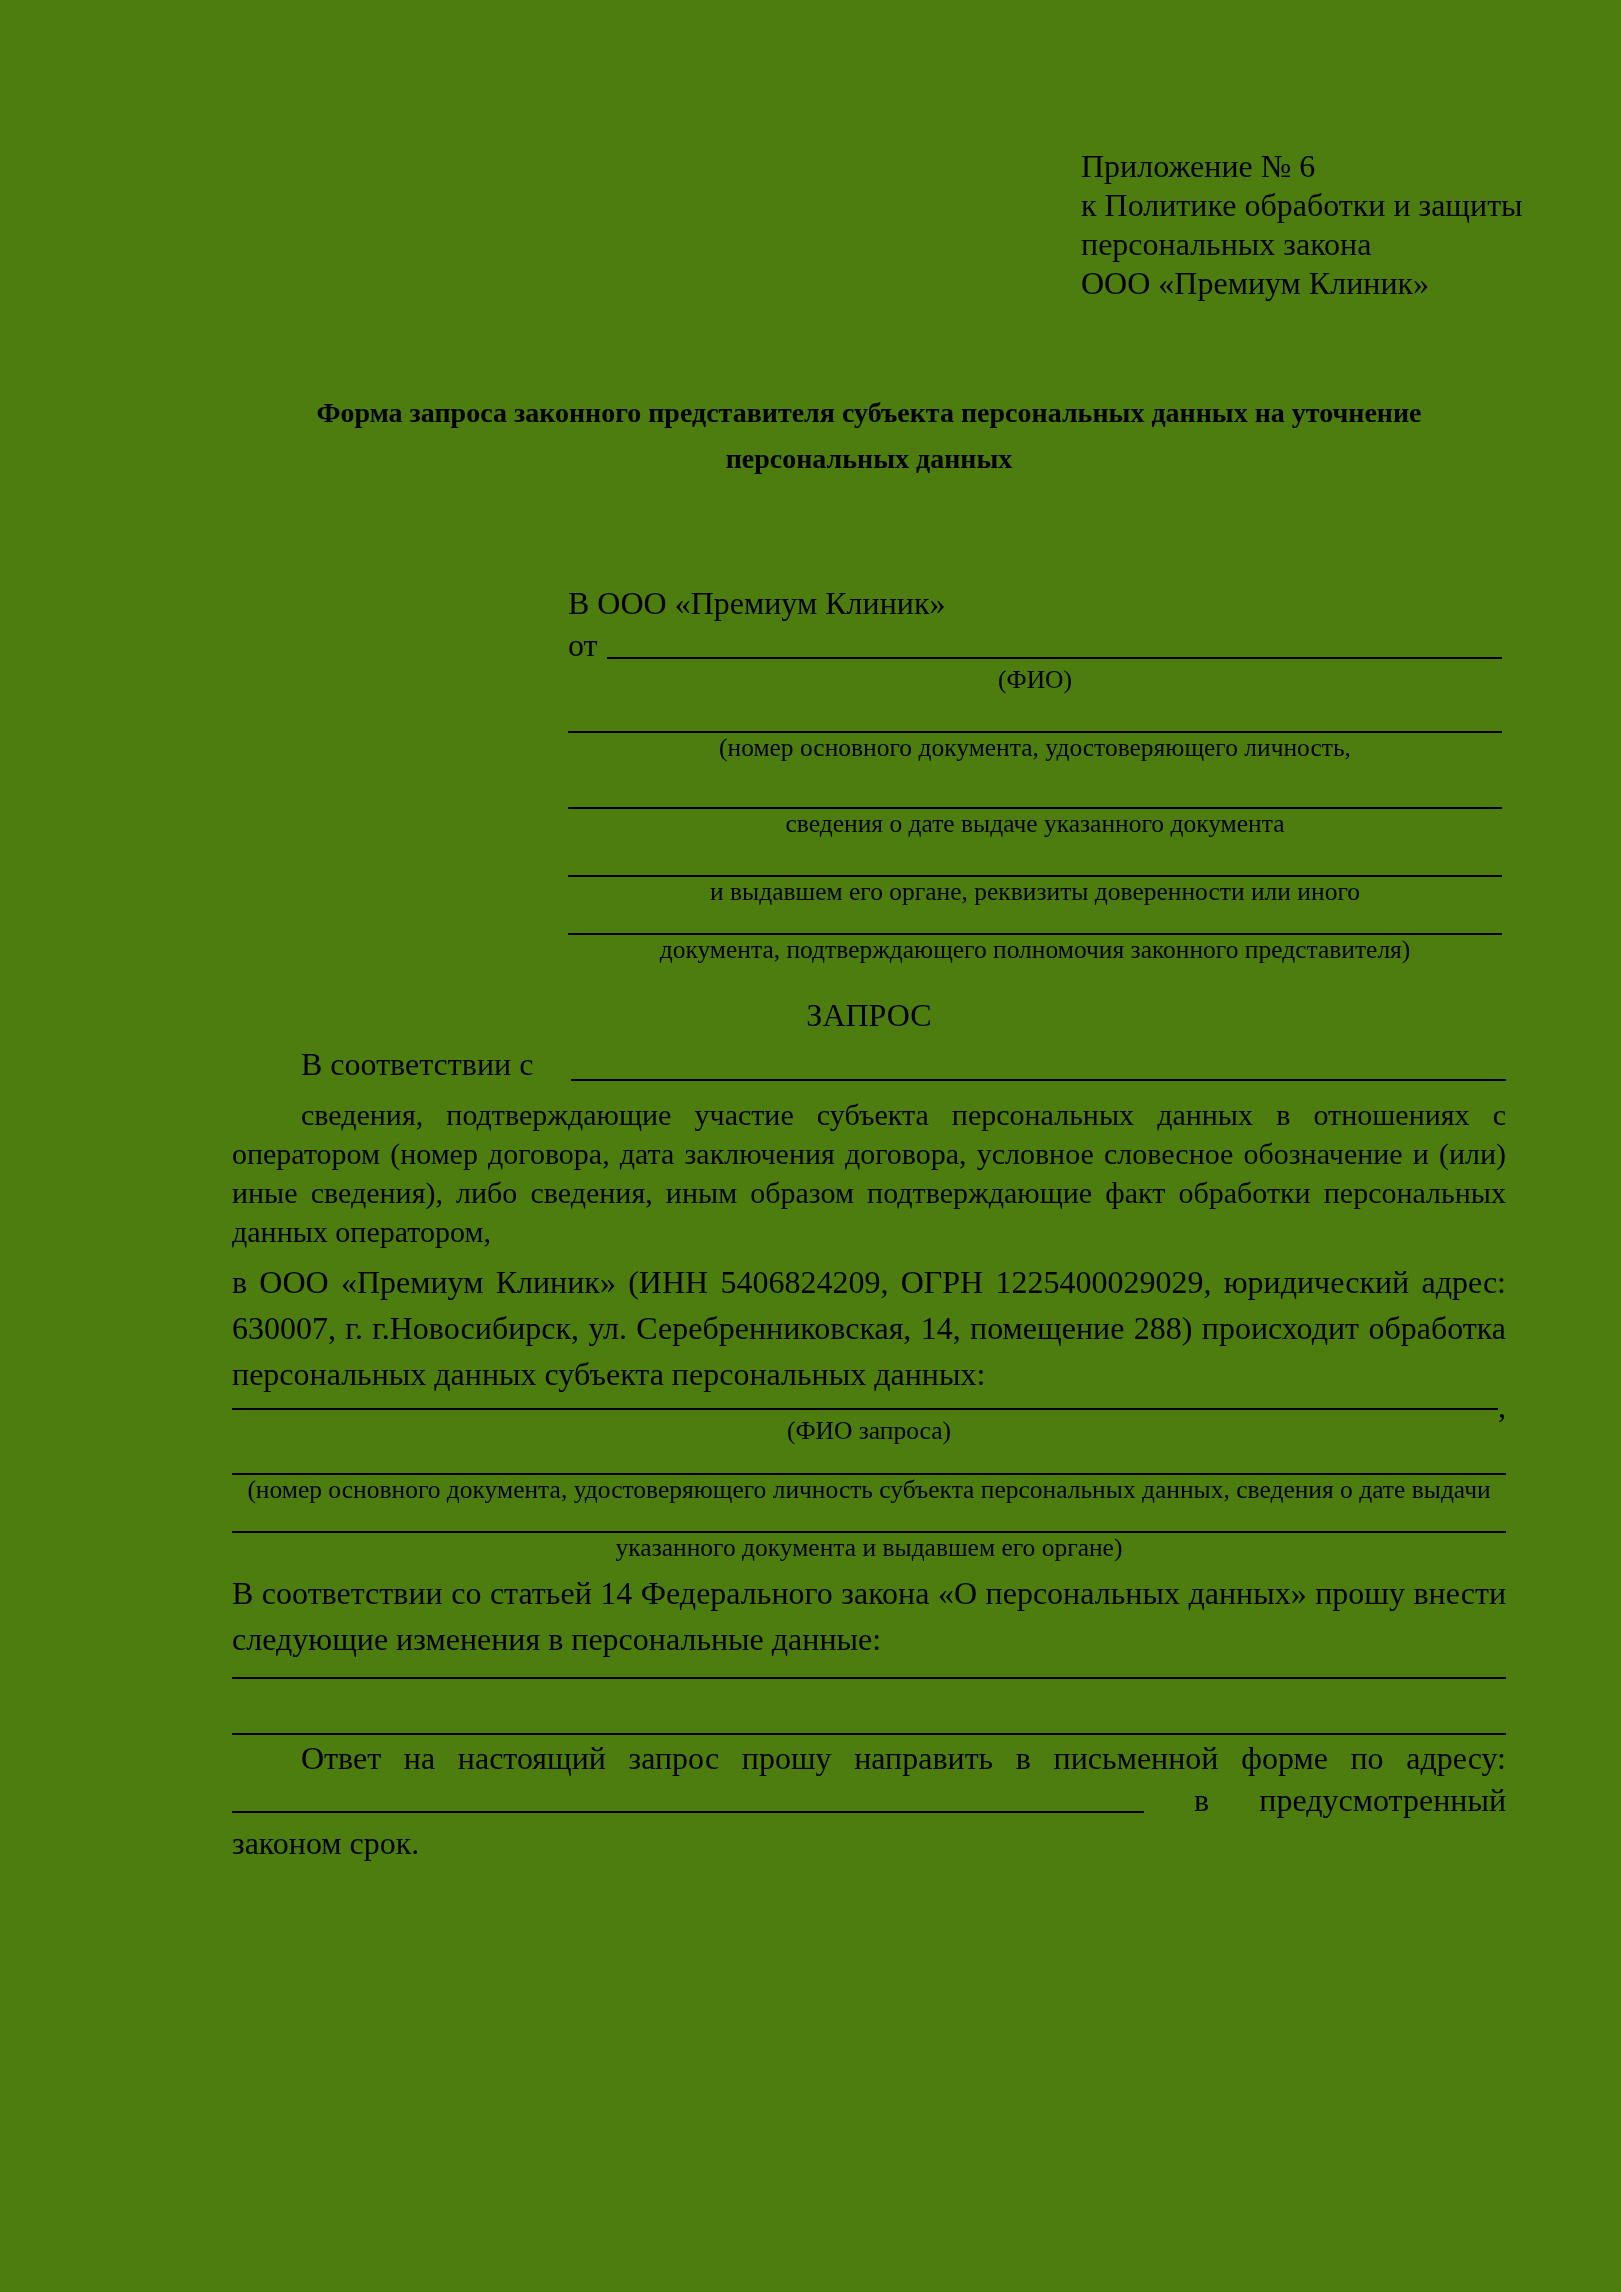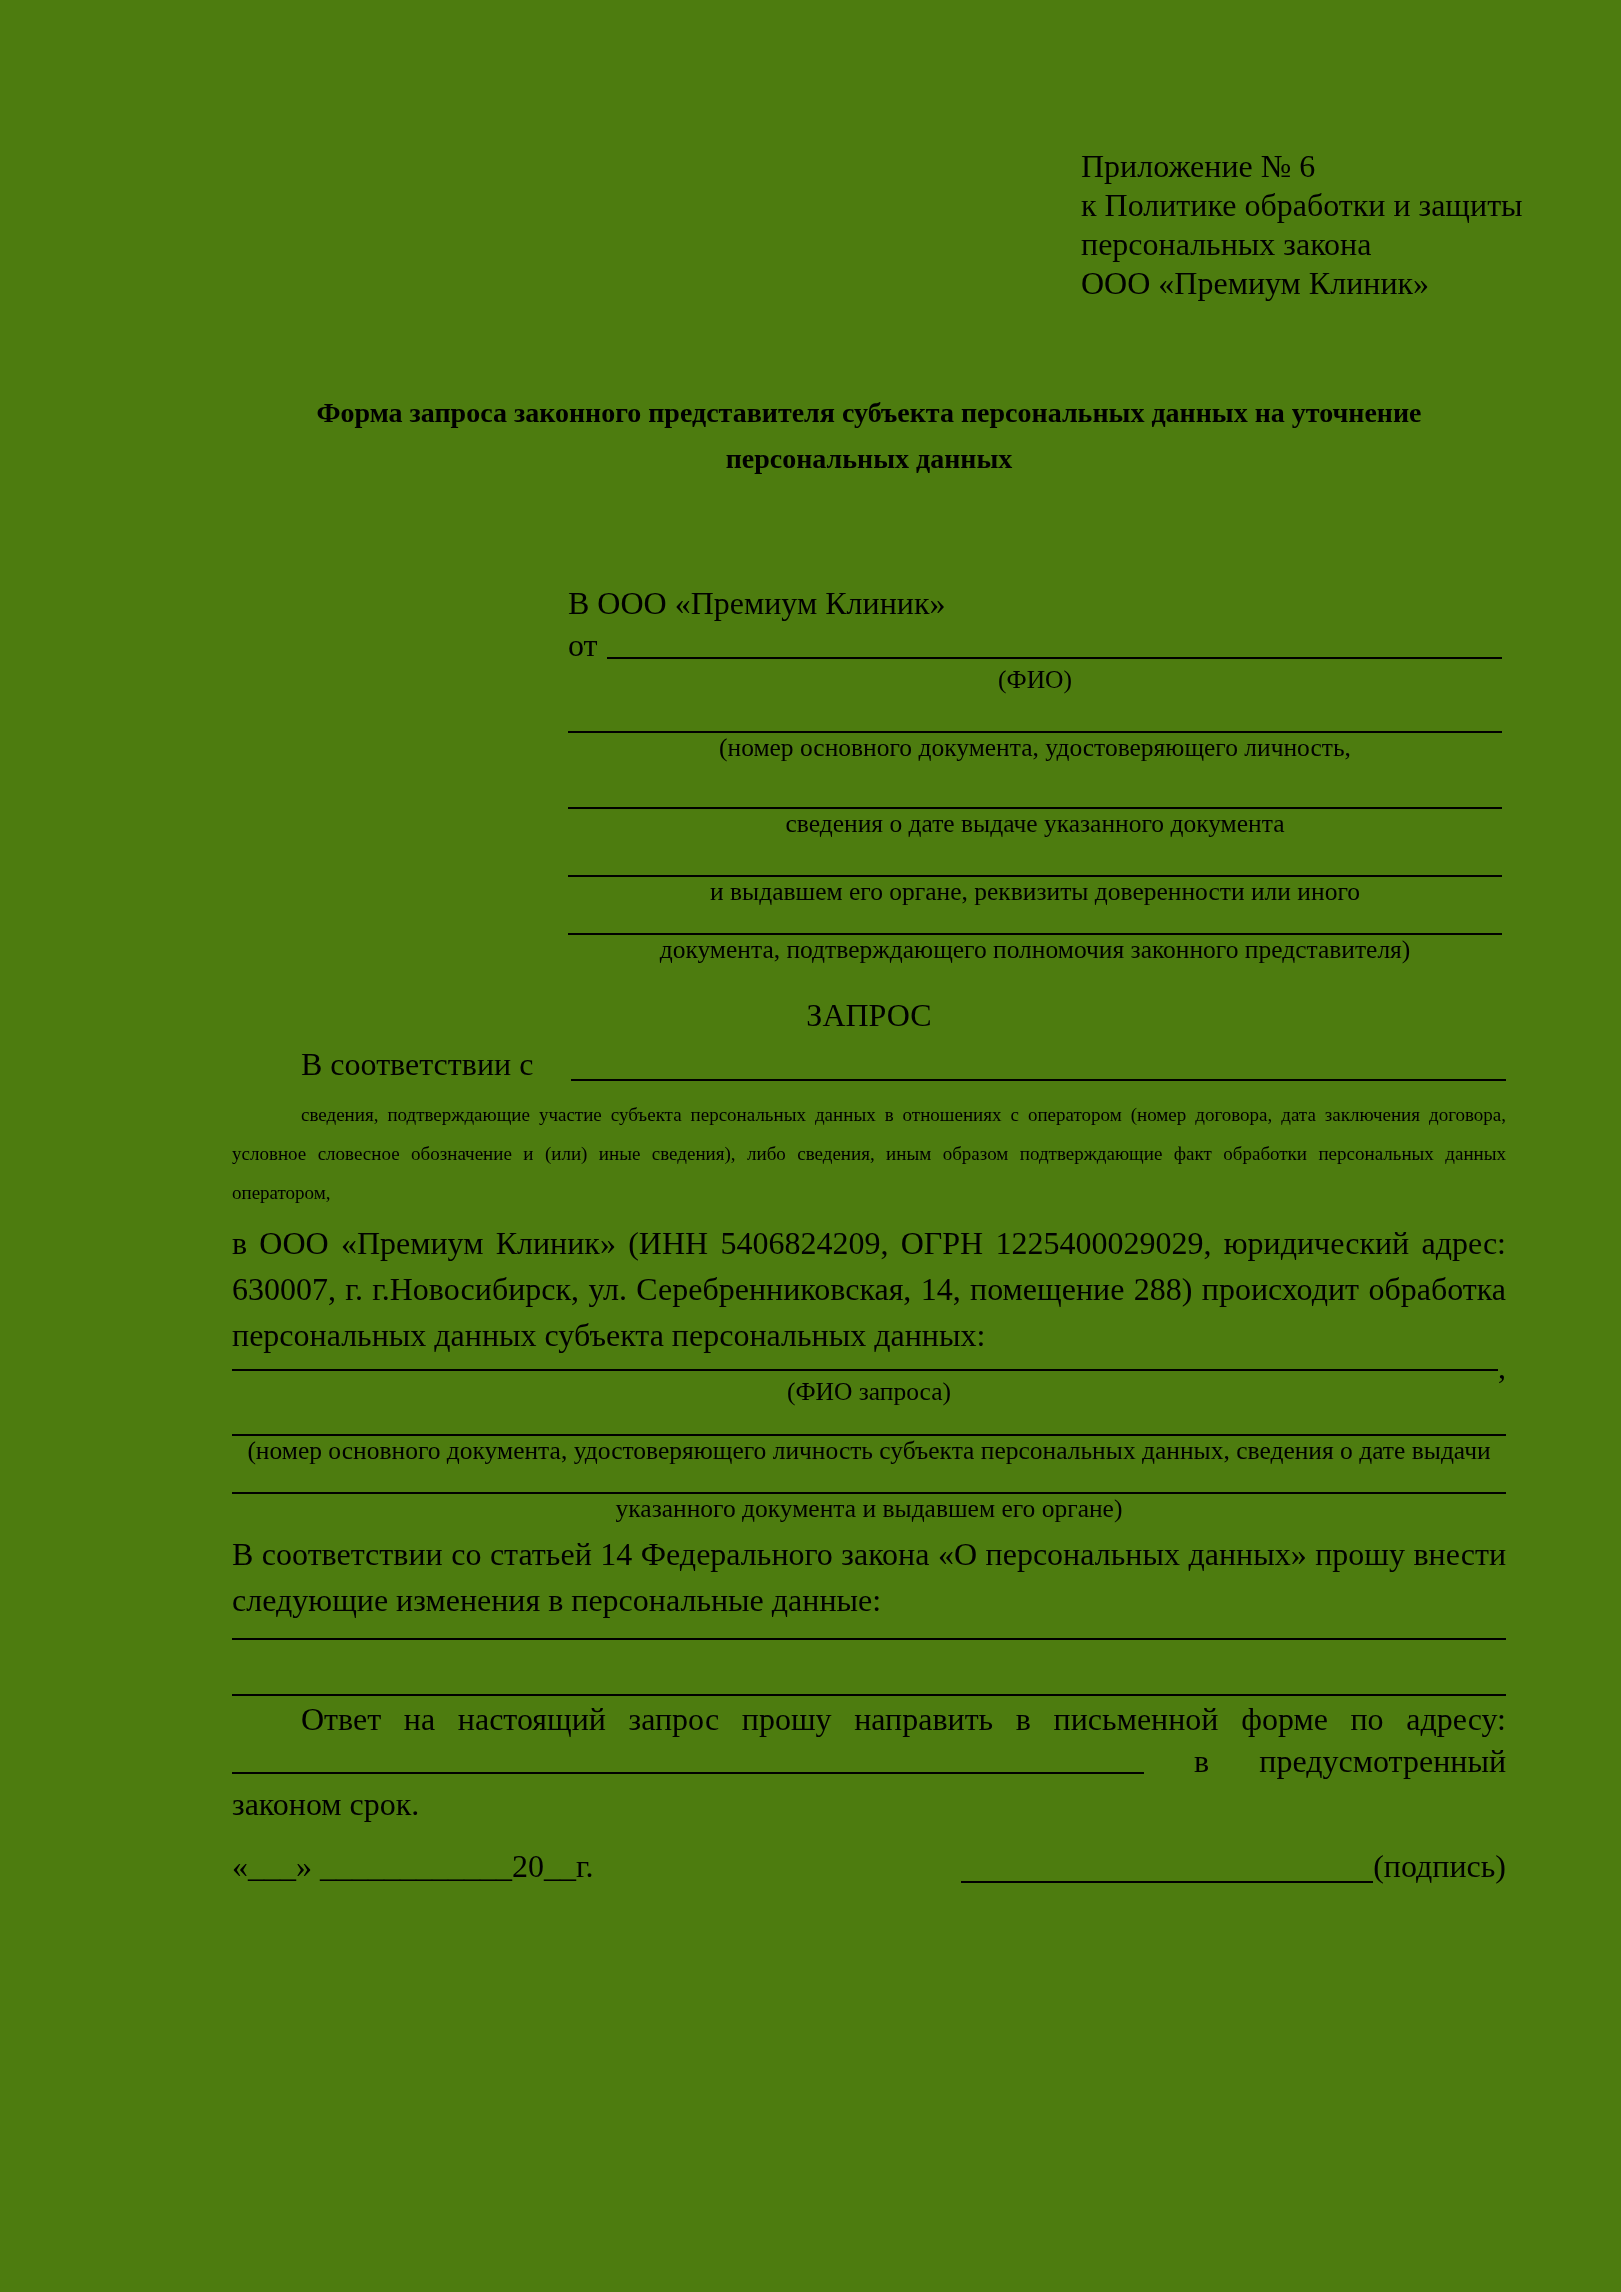--- a/index.html
+++ b/index.html
@@ -99,21 +99,21 @@
     top: 1041px;
     width: 1274px;
     font-size: 32px;
     line-height: 46px;
   }
   .accordance-row { height: 46px; gap: 28px; }
   .accordance-row .lbl { padding-left: 69px; line-height: 46px; }
 
   .note {
     margin-top: 7.8px;
-    font-size: 19px;
+    font-size: 30px;
     line-height: 39px;
     text-align: justify;
     text-indent: 69px;
   }
   .para {
     margin-top: 7.8px;
     text-align: justify;
   }
   .comma-row {
     display: flex;
@@ -224,24 +224,17 @@
     <div class="answer-first">Ответ на настоящий запрос прошу направить в письменной форме по адресу:</div>
 
     <div class="answer-row">
       <div class="fill"></div>
       <span class="word">в</span>
       <span class="word">предусмотренный</span>
     </div>
 
     <div class="closing">законом срок.</div>
 
-    <div class="footer-row">
-      <span class="date-text">«___» ____________20__г.</span>
-      <span class="sig-group">
-        <span class="fill"></span>
-        <span class="sig-label">(подпись)</span>
-      </span>
-    </div>
 
   </div>
 
 </div>
 
 
 </body></html>

